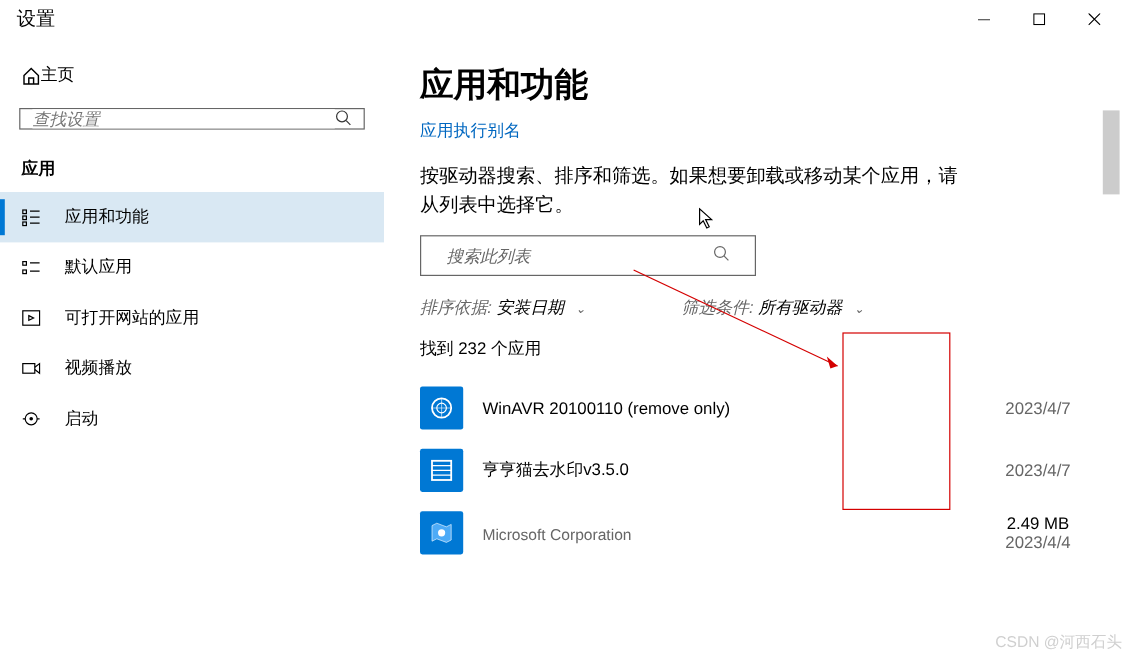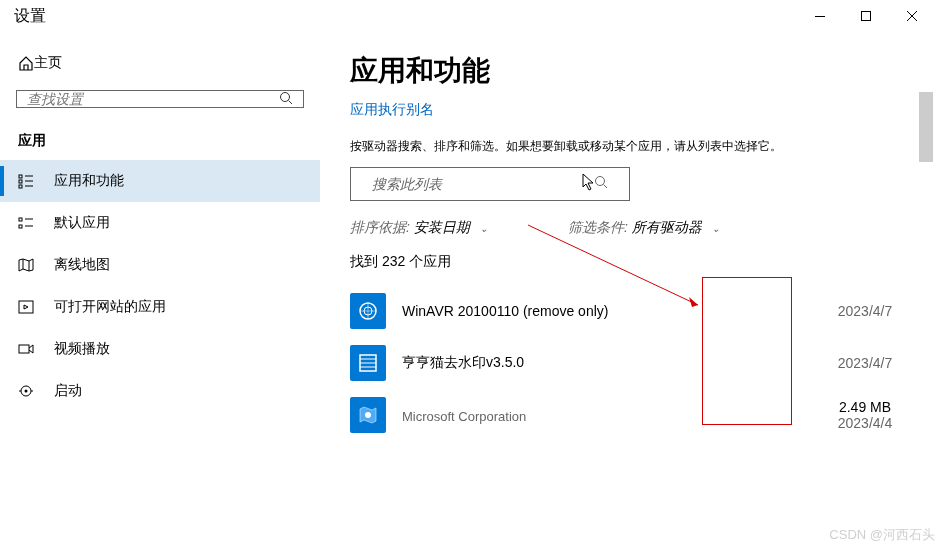--- a/index.html
+++ b/index.html
@@ -21,21 +21,21 @@
     .section-header { font-size: 14px; font-weight: 600; padding: 6px 18px 10px 18px; }
     
     .nav-item { display: flex; align-items: center; gap: 20px; padding: 12px 18px; font-size: 14px; color: #000; position: relative; }
     .nav-item.active { background: #d9e8f3; }
     .nav-item.active::before { content: ""; position: absolute; left: 0; top: 6px; bottom: 6px; width: 4px; background: #0078d4; }
     .nav-icon { width: 16px; height: 16px; display: flex; align-items: center; justify-content: center; color: #000; }
     
     .content { flex: 1; padding: 20px 30px 0 30px; position: relative; overflow: hidden; }
     .page-title { font-size: 28px; font-weight: 600; margin-bottom: 10px; }
     .link { color: #0067c0; font-size: 14px; display: inline-block; margin-bottom: 18px; }
-    .desc { font-size: 12px; color: #000; max-width: 460px; line-height: 1.5; margin-bottom: 12px; font-family: Liberation Serif, serif; }
+    .desc { font-size: 16px; color: #000; max-width: 460px; line-height: 1.5; margin-bottom: 12px; font-family: Liberation Serif, serif; }
     
     .search-list { border: 1px solid #666; height: 34px; width: 280px; display: flex; align-items: center; justify-content: space-between; padding: 0 21px; margin-bottom: 18px; }
     .search-list input { border: none; outline: none; font-size: 14px; flex: 1; font-style: italic; color: #666; }
     .search-list input::placeholder { font-style: italic; color: #666; }
     
     .filters { display: flex; gap: 80px; font-size: 14px; margin-bottom: 16px; font-style: italic; }
     .filter-label { color: #666; }
     .filter-value { color: #000; }
     .chevron { font-size: 10px; margin-left: 6px; color: #666; }
     
@@ -126,28 +126,20 @@
       <span class="nav-icon">
         <svg width="16" height="16" viewBox="0 0 16 16">
             <rect x="1" y="3" width="3" height="3" fill="none" stroke="#000"></rect>
             <rect x="1" y="10" width="3" height="3" fill="none" stroke="#000"></rect>
             <path d="M7 4 L15 4 M7 11 L15 11" stroke="#000"></path>
           </svg>
       </span>
       <span>默认应用</span>
     </div>
 
-    <div class="nav-item">
-      <span class="nav-icon">
-        <svg width="16" height="16" viewBox="0 0 16 16">
-            <path d="M1 3 L5 2 L11 4 L15 2 L15 13 L11 14 L5 12 L1 14 Z M5 2 L5 12 M11 4 L11 14" fill="none" stroke="#000"></path>
-          </svg>
-      </span>
-      <span>离线地图</span>
-    </div>
 
     <div class="nav-item">
       <span class="nav-icon">
         <svg width="16" height="16" viewBox="0 0 16 16">
             <rect x="1" y="2" width="14" height="12" fill="none" stroke="#000"></rect>
             <path d="M6 6 L10 8 L6 10 Z" fill="none" stroke="#000"></path>
           </svg>
       </span>
       <span>可打开网站的应用</span>
     </div>

